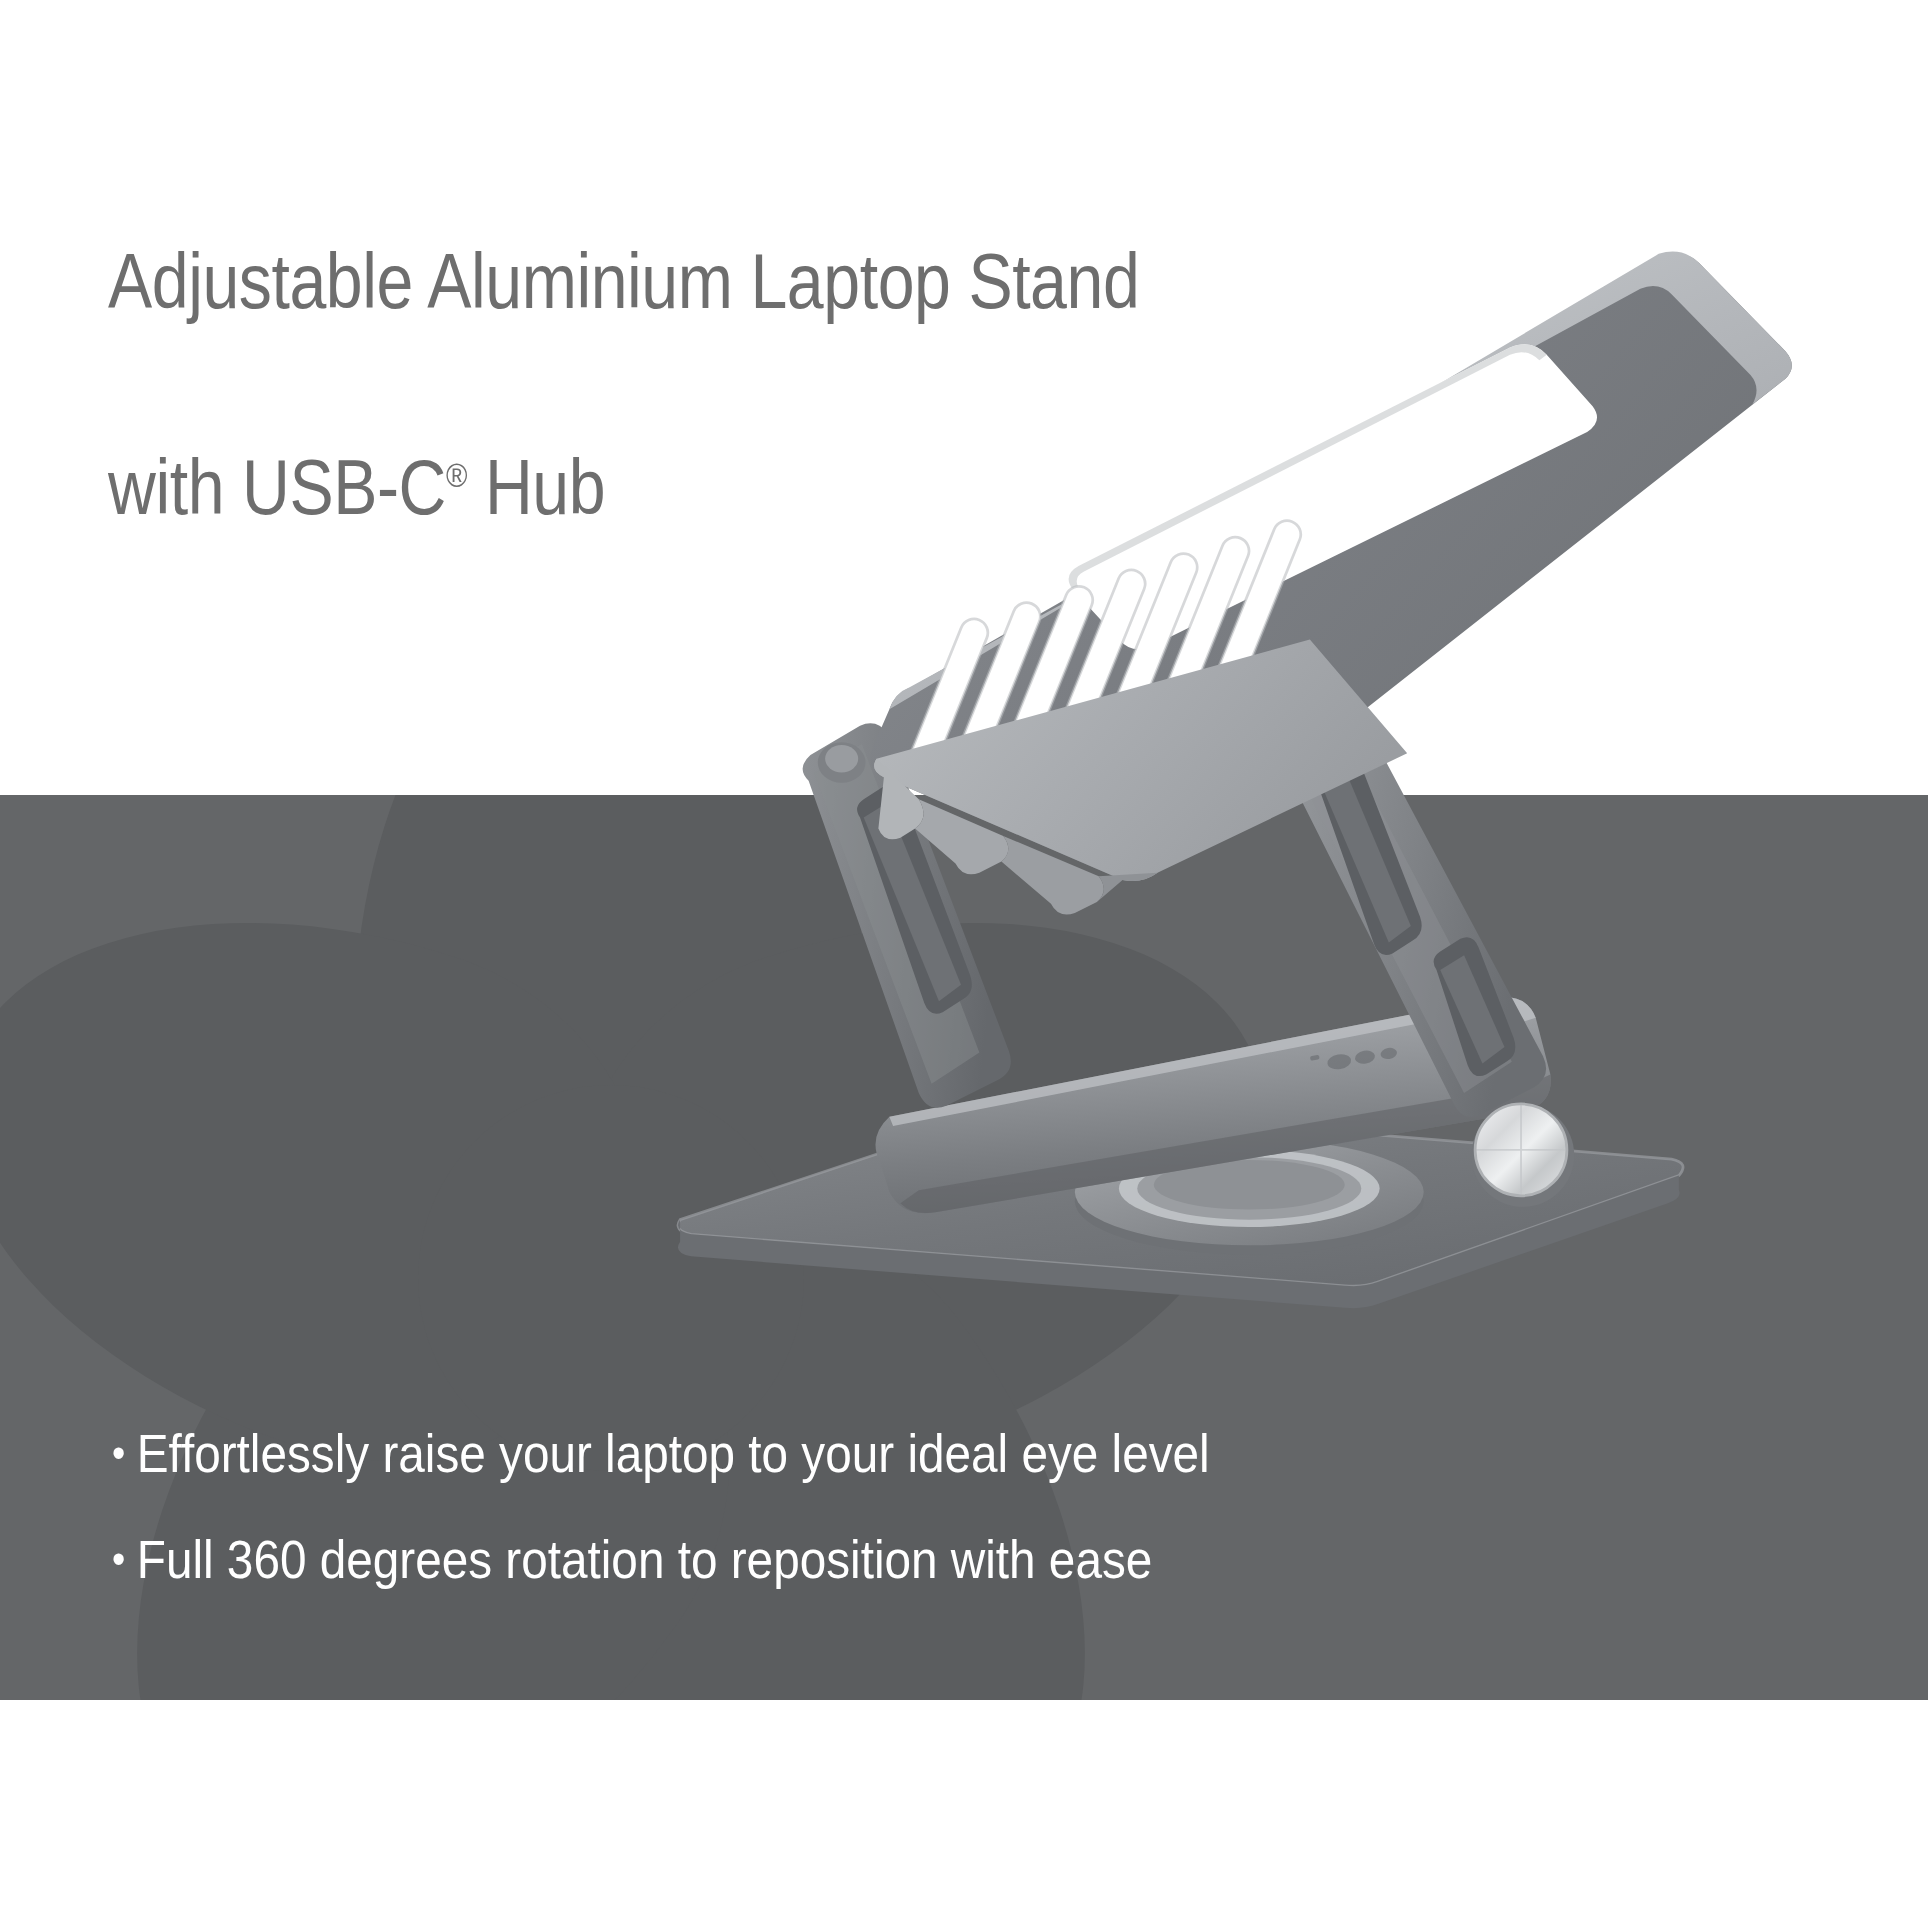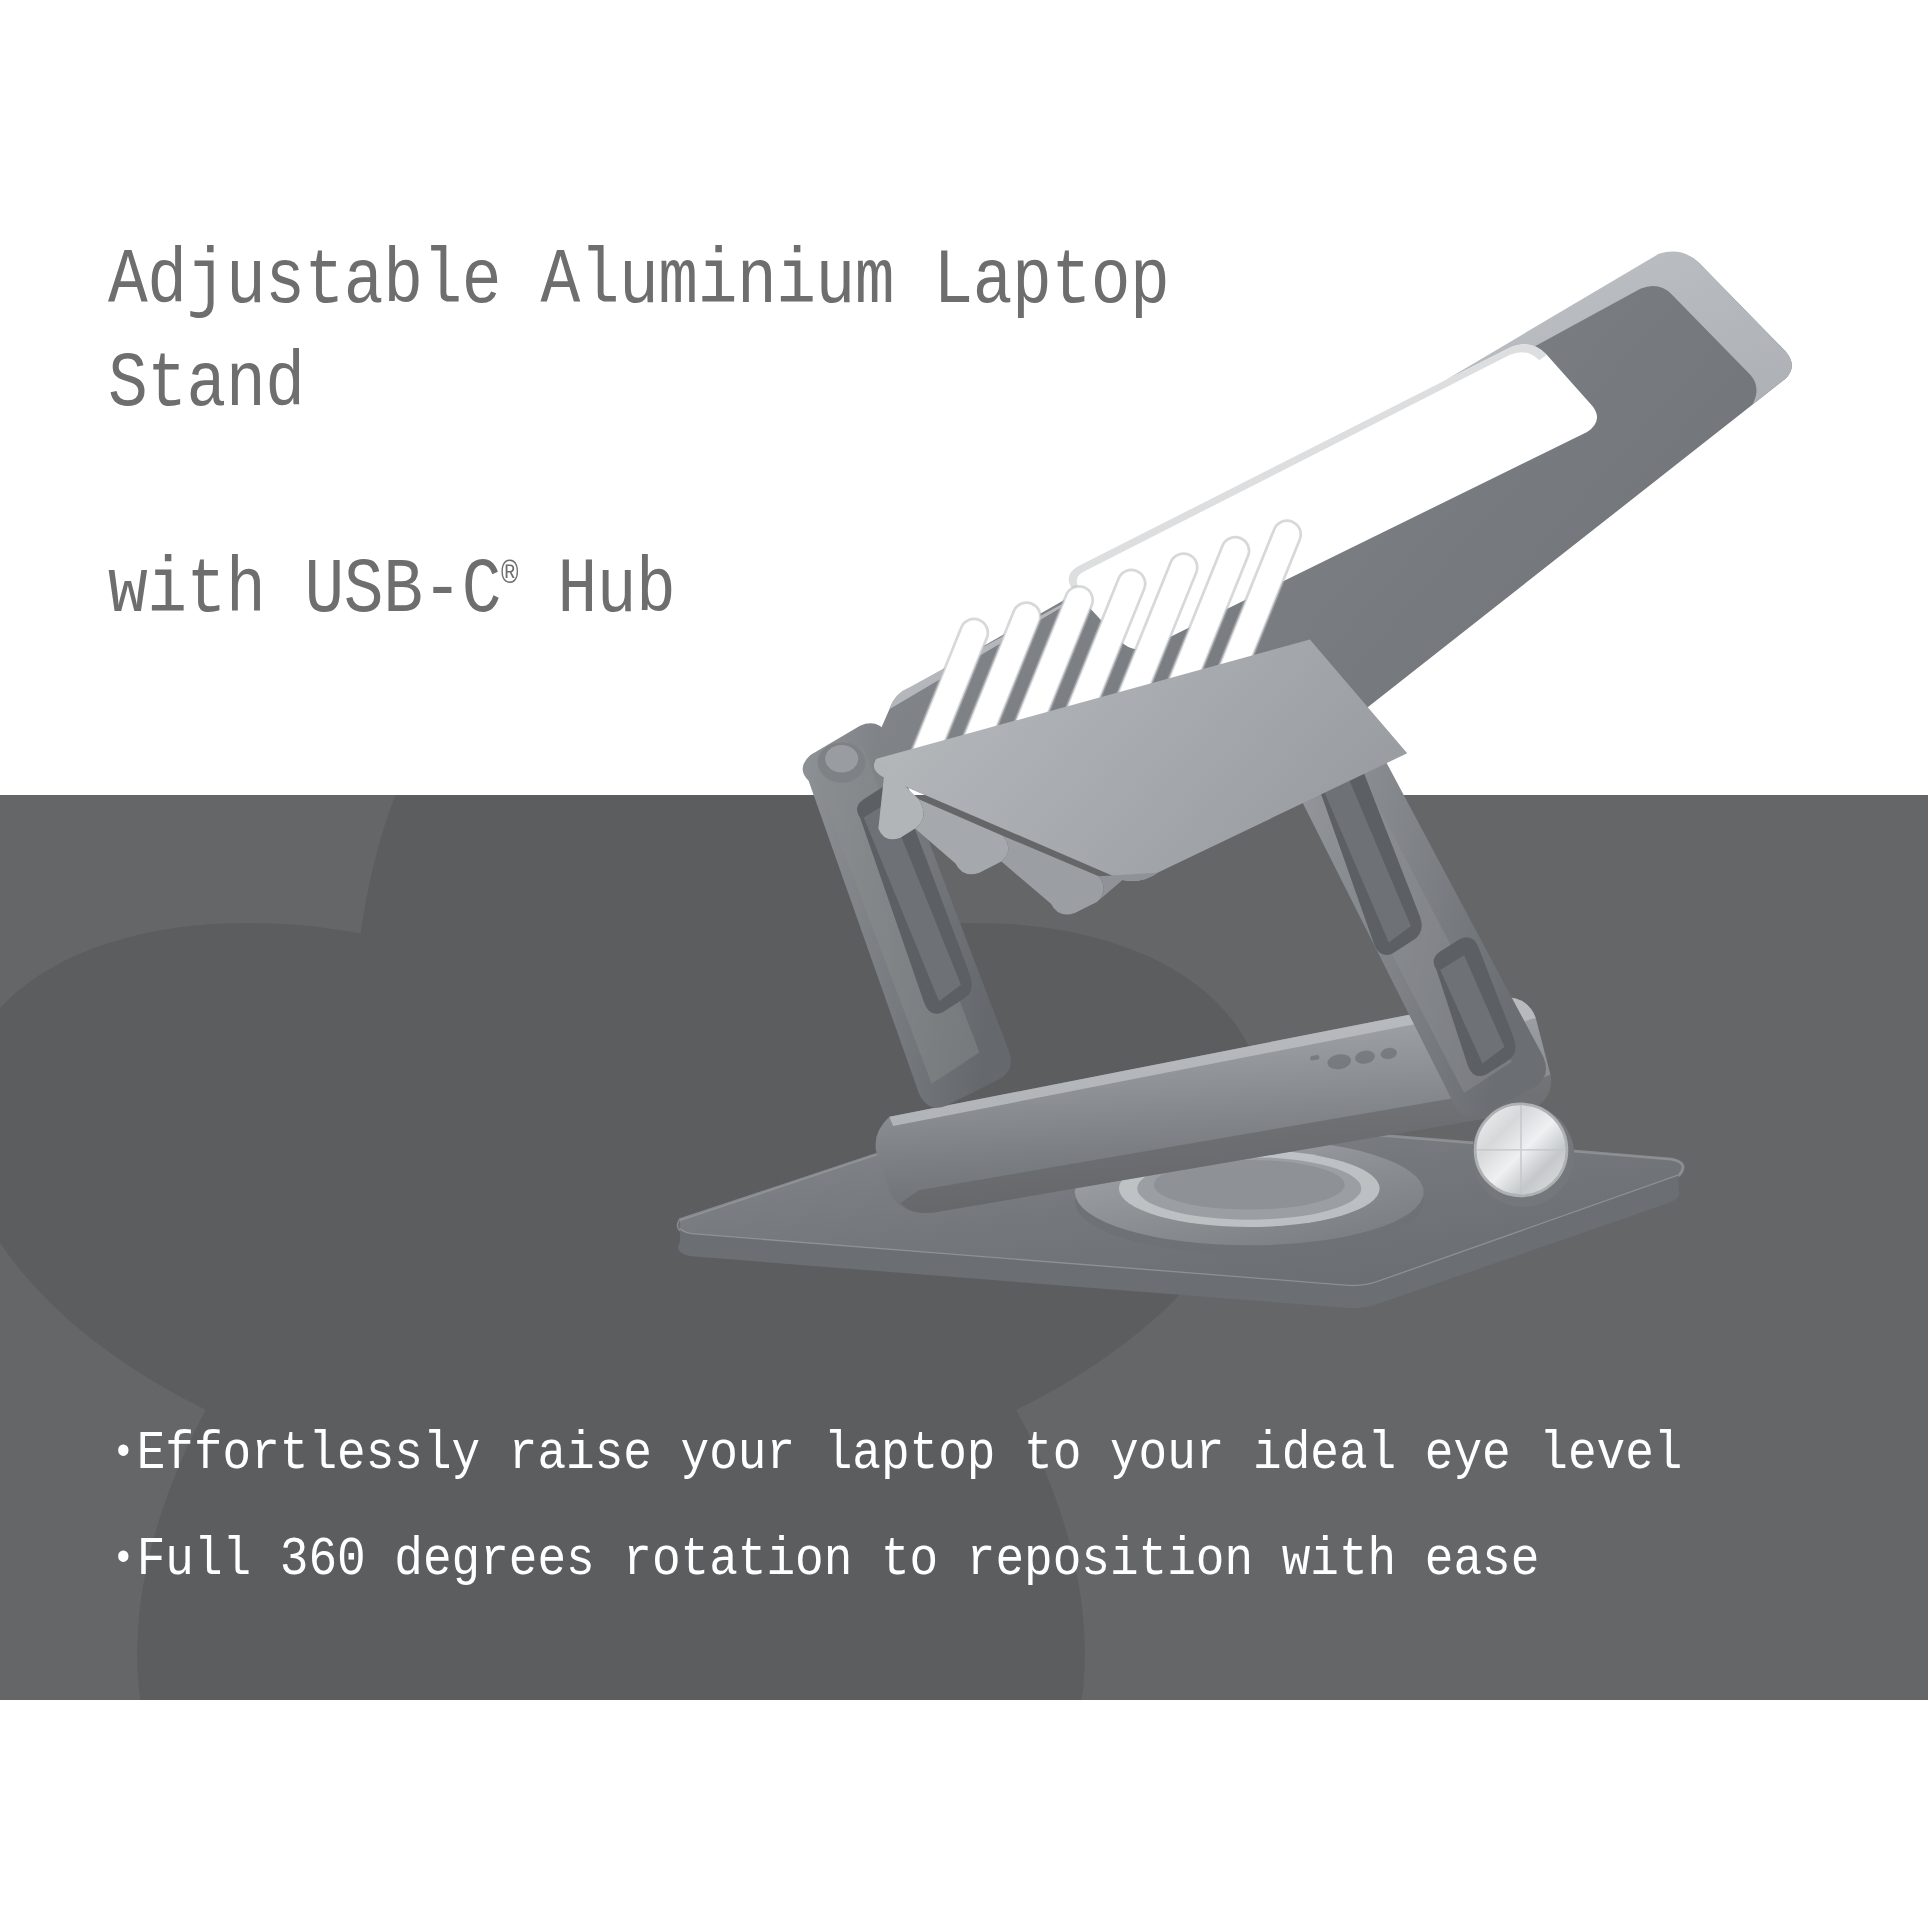--- a/index.html
+++ b/index.html
@@ -2,21 +2,21 @@
 <html style="font-size:14.7px"><head>
 <meta charset="utf-8">
 <style>
   html,body{margin:0;padding:0;background:#fff;}
   body{
     width:1928px;height:1928px;overflow:hidden;position:relative;
     font-family:"Liberation Sans","DejaVu Sans",sans-serif;
   }
 
   
-  .stage{position:absolute;inset:0;background:#ffffff;font-family:Liberation Mono, monospace;}
+  .stage{position:absolute;inset:0;background:#ffffff;}
 
   .title-block{
     position:absolute;left:108px;top:127px;width:1433px;
     color:#6e6e6e;
     font-size:77px;line-height:103px;font-weight:400;
     letter-spacing:-0.5px;
     transform:scaleX(0.86);transform-origin:left top;
     white-space:pre-line;
   }
   .title-line{display:block;}

